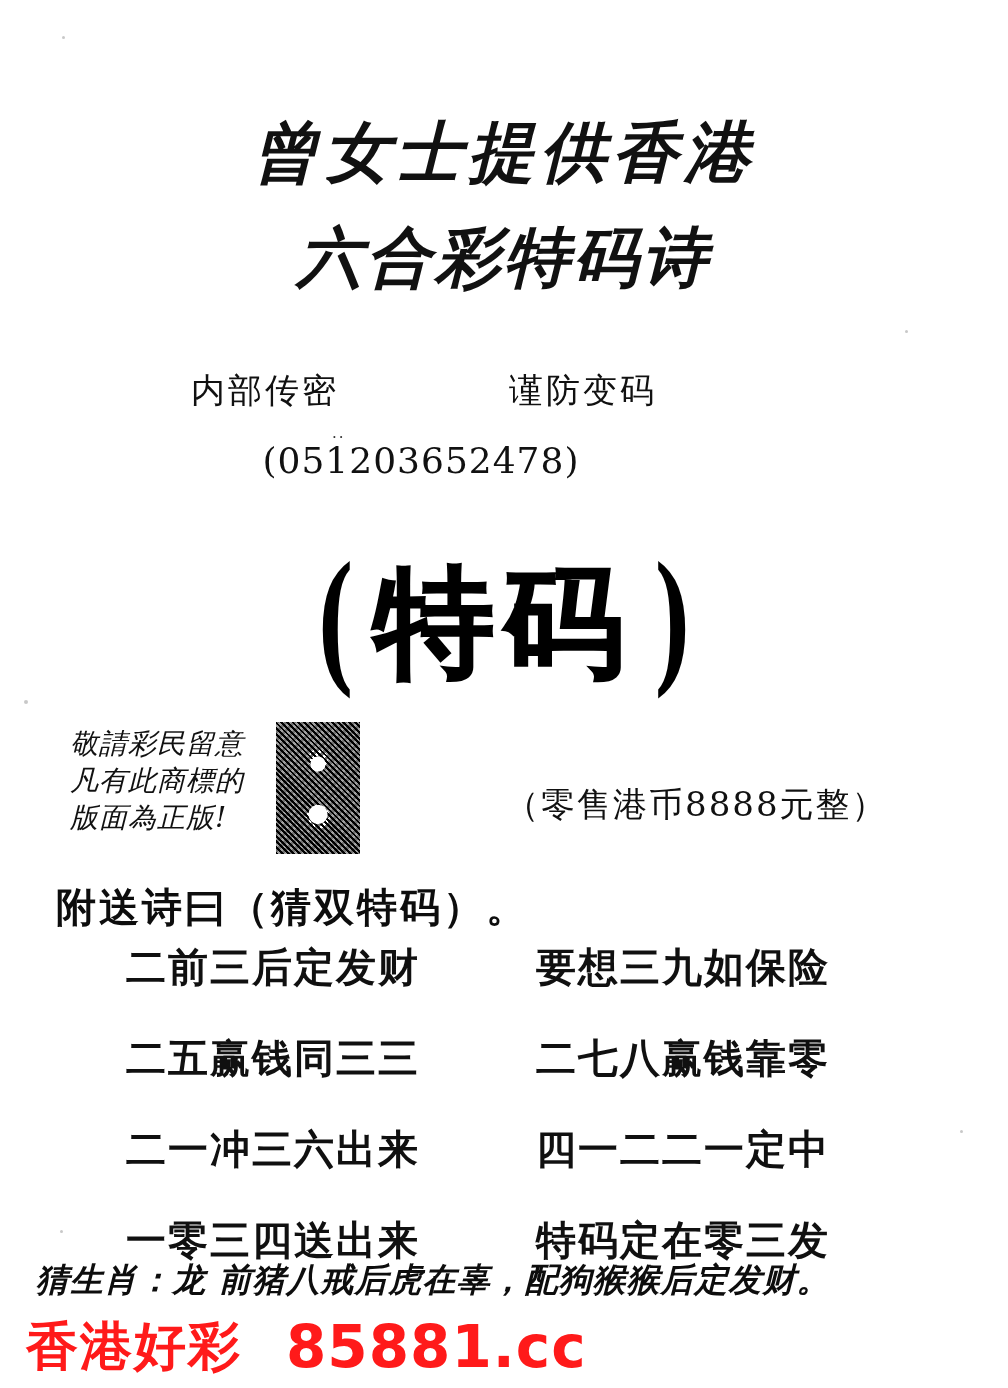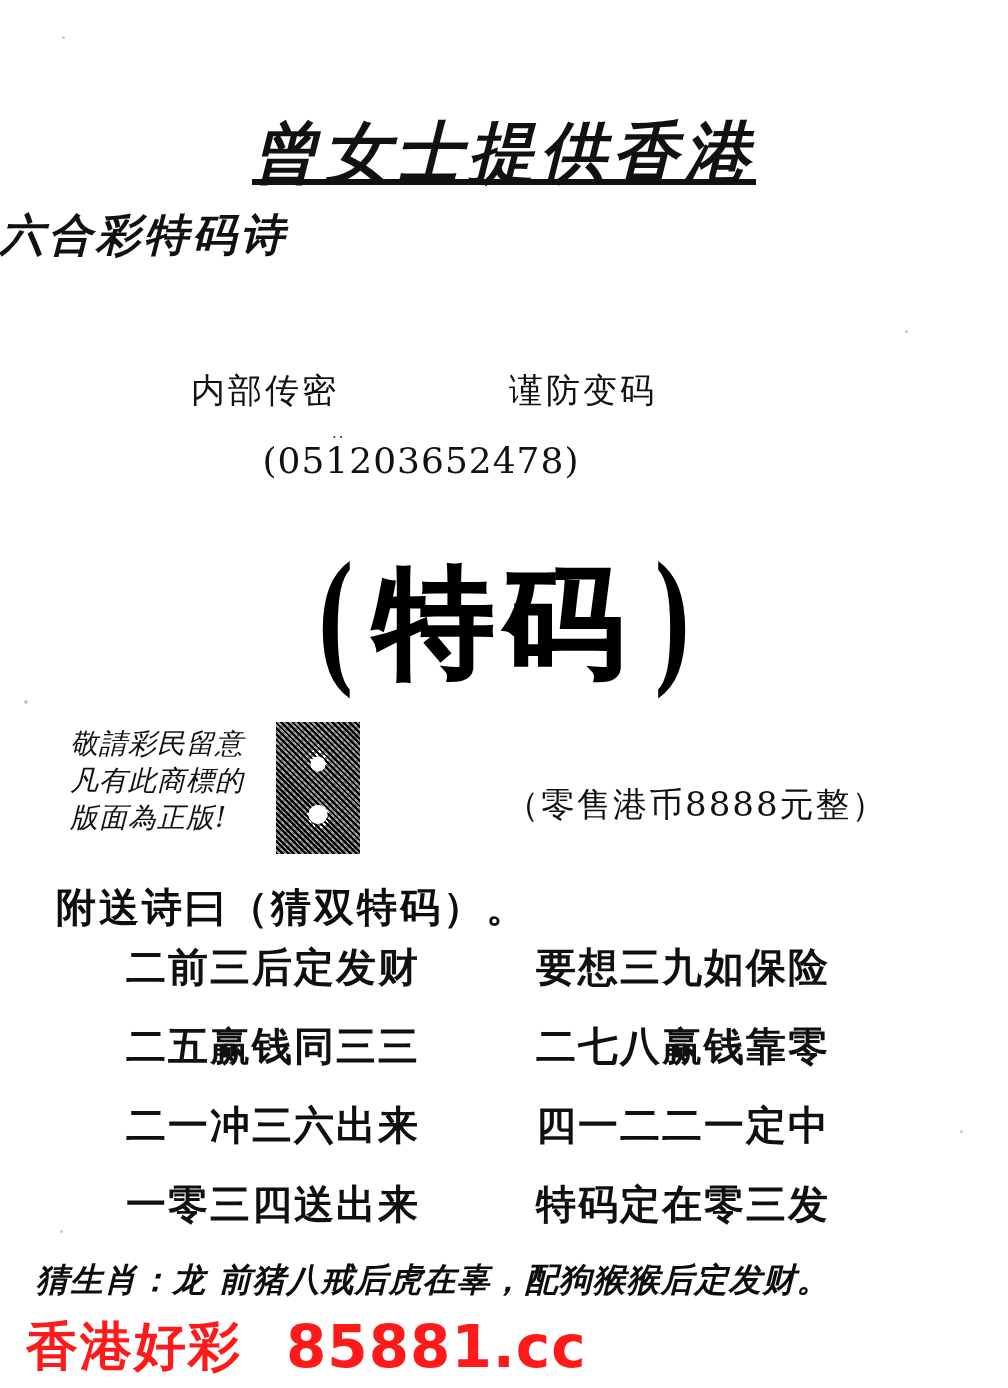--- a/index.html
+++ b/index.html
@@ -27,30 +27,30 @@
     left: 0;
     width: 1008px;
     text-align: center;
     font-family: "DejaVu Serif", serif;
     font-weight: bold;
     font-size: 66px;
     letter-spacing: 6px;
     font-style: italic;
     color: #111;
     white-space: nowrap;
-    text-decoration: underline;
   }
   .title-sub {
     position: absolute;
-    top: 206px;
+    top: 214px;
     left: 0;
     width: 1008px;
-    font-family: "DejaVu Serif", serif;
-    font-weight: bold;
-    font-size: 44px;
+    text-align: center;
+    font-family: "DejaVu Serif", serif;
+    font-weight: bold;
+    font-size: 65px;
     letter-spacing: 4px;
     font-style: italic;
     color: #111;
     white-space: nowrap;
   }
 
   
   .notice-row {
     position: absolute;
     top: 368px;
@@ -175,21 +175,21 @@
   }
 
   
   .poem {
     position: absolute;
     top: 940px;
     left: 126px;
     width: 800px;
     display: grid;
     grid-template-columns: 410px 390px;
-    row-gap: 24px;
+    row-gap: 36px;
     font-family: Liberation Serif, serif;
   }
   .poem .line {
     font-size: 40px;
     font-weight: bold;
     letter-spacing: 2px;
     color: #101010;
     white-space: nowrap;
   }
 

